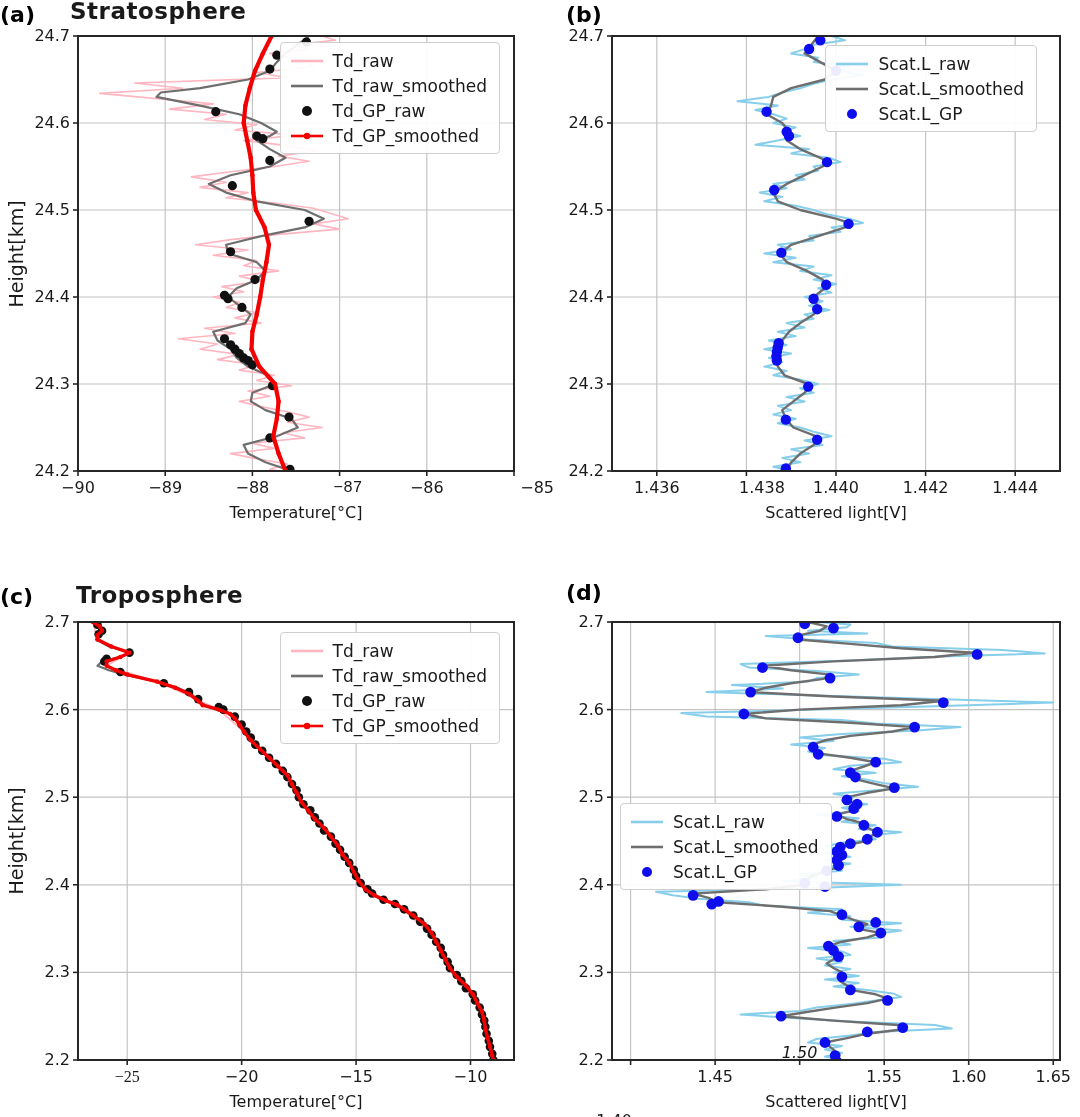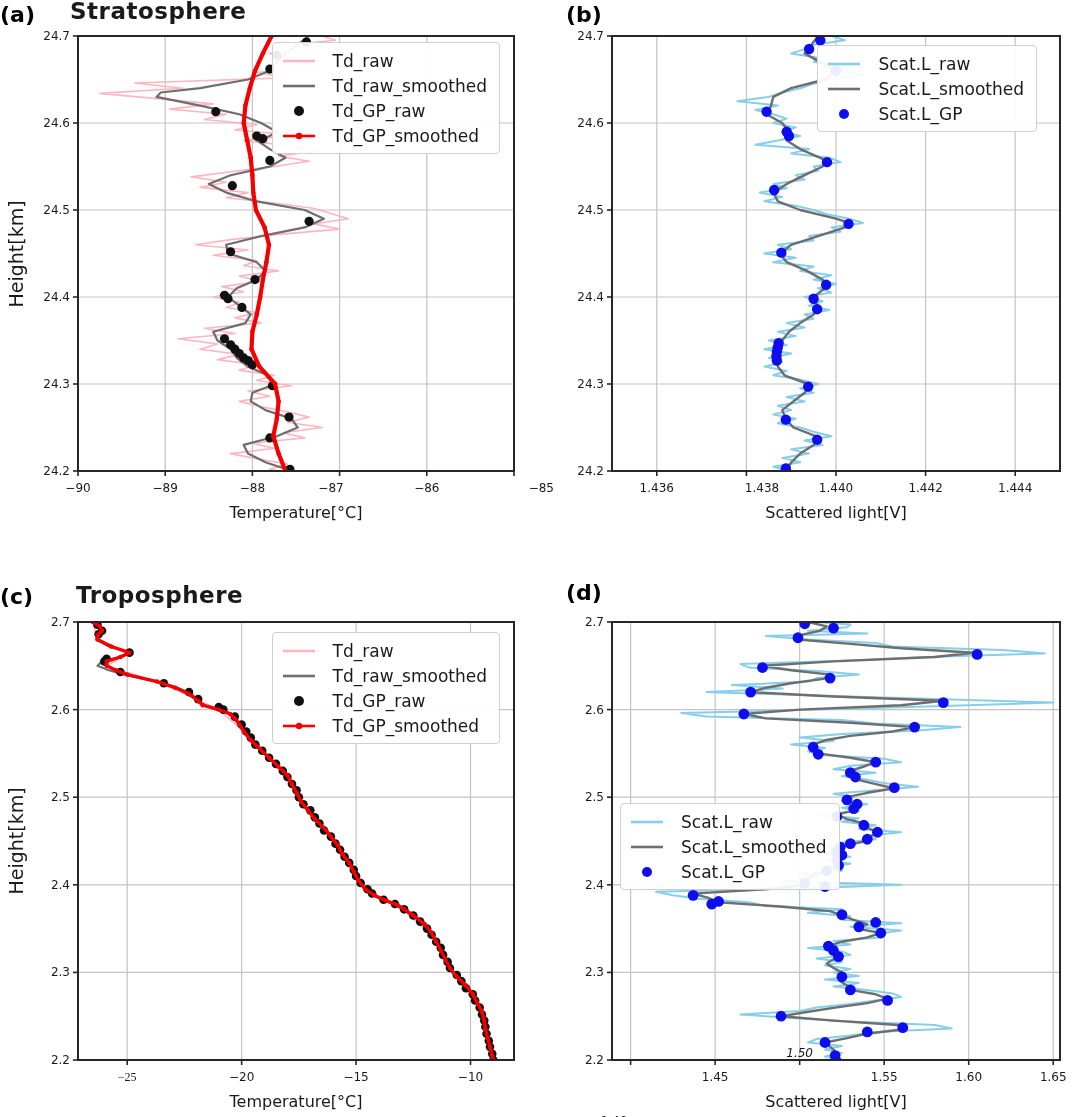--- a/index.html
+++ b/index.html
@@ -4,26 +4,26 @@
 <style>
   html,body{margin:0;padding:0;background:#fff;}
   #figure{position:relative;width:1080px;height:1117px;background:#fff;overflow:hidden;
           font-family:"DejaVu Sans",sans-serif;color:#1a1a1a;}
   .panel{position:absolute;}
   .panel-label{position:absolute;font-size:22px;font-weight:700;color:#000;}
   .panel-title{position:absolute;font-size:23px;font-weight:700;color:#1a1a1a;letter-spacing:.5px;}
   .ylabel{position:absolute;font-size:19px;white-space:nowrap;transform:translate(-50%,-50%) rotate(-90deg);}
   .xlabel{position:absolute;font-size:16px;text-align:center;}
   .plot-svg{position:absolute;left:0;top:0;}
-  .tick{position:absolute;font-size:12px;line-height:18px;}
+  .tick{position:absolute;font-size:16px;line-height:18px;}
   .xtick{text-align:center;}
   .ytick{text-align:right;}
   .legend{position:absolute;background:rgba(255,255,255,.92);border:1px solid #cfcfcf;
           border-radius:4px;padding:5px 12px 5px 8px;}
-  .legend-row{display:flex;align-items:center;height:25px;gap:8px;}
+  .legend-row{display:flex;align-items:center;height:25px;}
   .legend-swatch{width:36px;height:20px;flex:0 0 36px;margin-right:8px;}
   .legend-text{font-size:17px;white-space:nowrap;color:#1a1a1a;}
 </style>
 </head>
 <body>
 
 <div id="figure">
   <div class="panel" style="left: 0px; top: 0px; width: 540px; height: 560px;">
     <div class="panel-label" style="left: 0px; top: 2px;">(a)</div>
     <div class="panel-title" style="left: 70px; top: -2px;">Stratosphere</div>
@@ -146,21 +146,21 @@
           <svg class="legend-swatch" viewBox="0 0 36 20">
             <line x1="2" y1="10" x2="34" y2="10" stroke="#f50000" stroke-width="2.6"></line>
             <circle cx="18" cy="10" r="3.2" fill="#f50000"></circle>
           </svg>
           <span class="legend-text">Td_GP_smoothed</span>
         </div>
       </div>
   <div class="tick xtick" style="left: 38px; top: 479px; width: 80px;">−90</div>
       <div class="tick xtick" style="left: 125.2px; top: 479px; width: 80px;">−89</div>
       <div class="tick xtick" style="left: 212.4px; top: 479px; width: 80px;">−88</div>
-      <div class="tick xtick" style="left: 291px; top: 479px; width: 80px;">−87</div>
+      <div class="tick xtick" style="left: 308px; top: 479px; width: 80px; font-family: Liberation Mono, monospace;">−87</div>
       <div class="tick xtick" style="left: 386.8px; top: 479px; width: 80px;">−86</div>
       <div class="tick xtick" style="left: 474px; top: 479px; width: 80px; text-align: right;">−85</div>
       <div class="tick ytick" style="left: 10px; top: 27px; width: 60px;">24.7</div>
       <div class="tick ytick" style="left: 10px; top: 114px; width: 60px;">24.6</div>
       <div class="tick ytick" style="left: 10px; top: 201px; width: 60px;">24.5</div>
       <div class="tick ytick" style="left: 10px; top: 288px; width: 60px;">24.4</div>
       <div class="tick ytick" style="left: 10px; top: 375px; width: 60px;">24.3</div>
       <div class="tick ytick" style="left: 10px; top: 462px; width: 60px;">24.2</div>
     </div>
   <div class="panel" style="left: 540px; top: 0px; width: 540px; height: 560px;">

